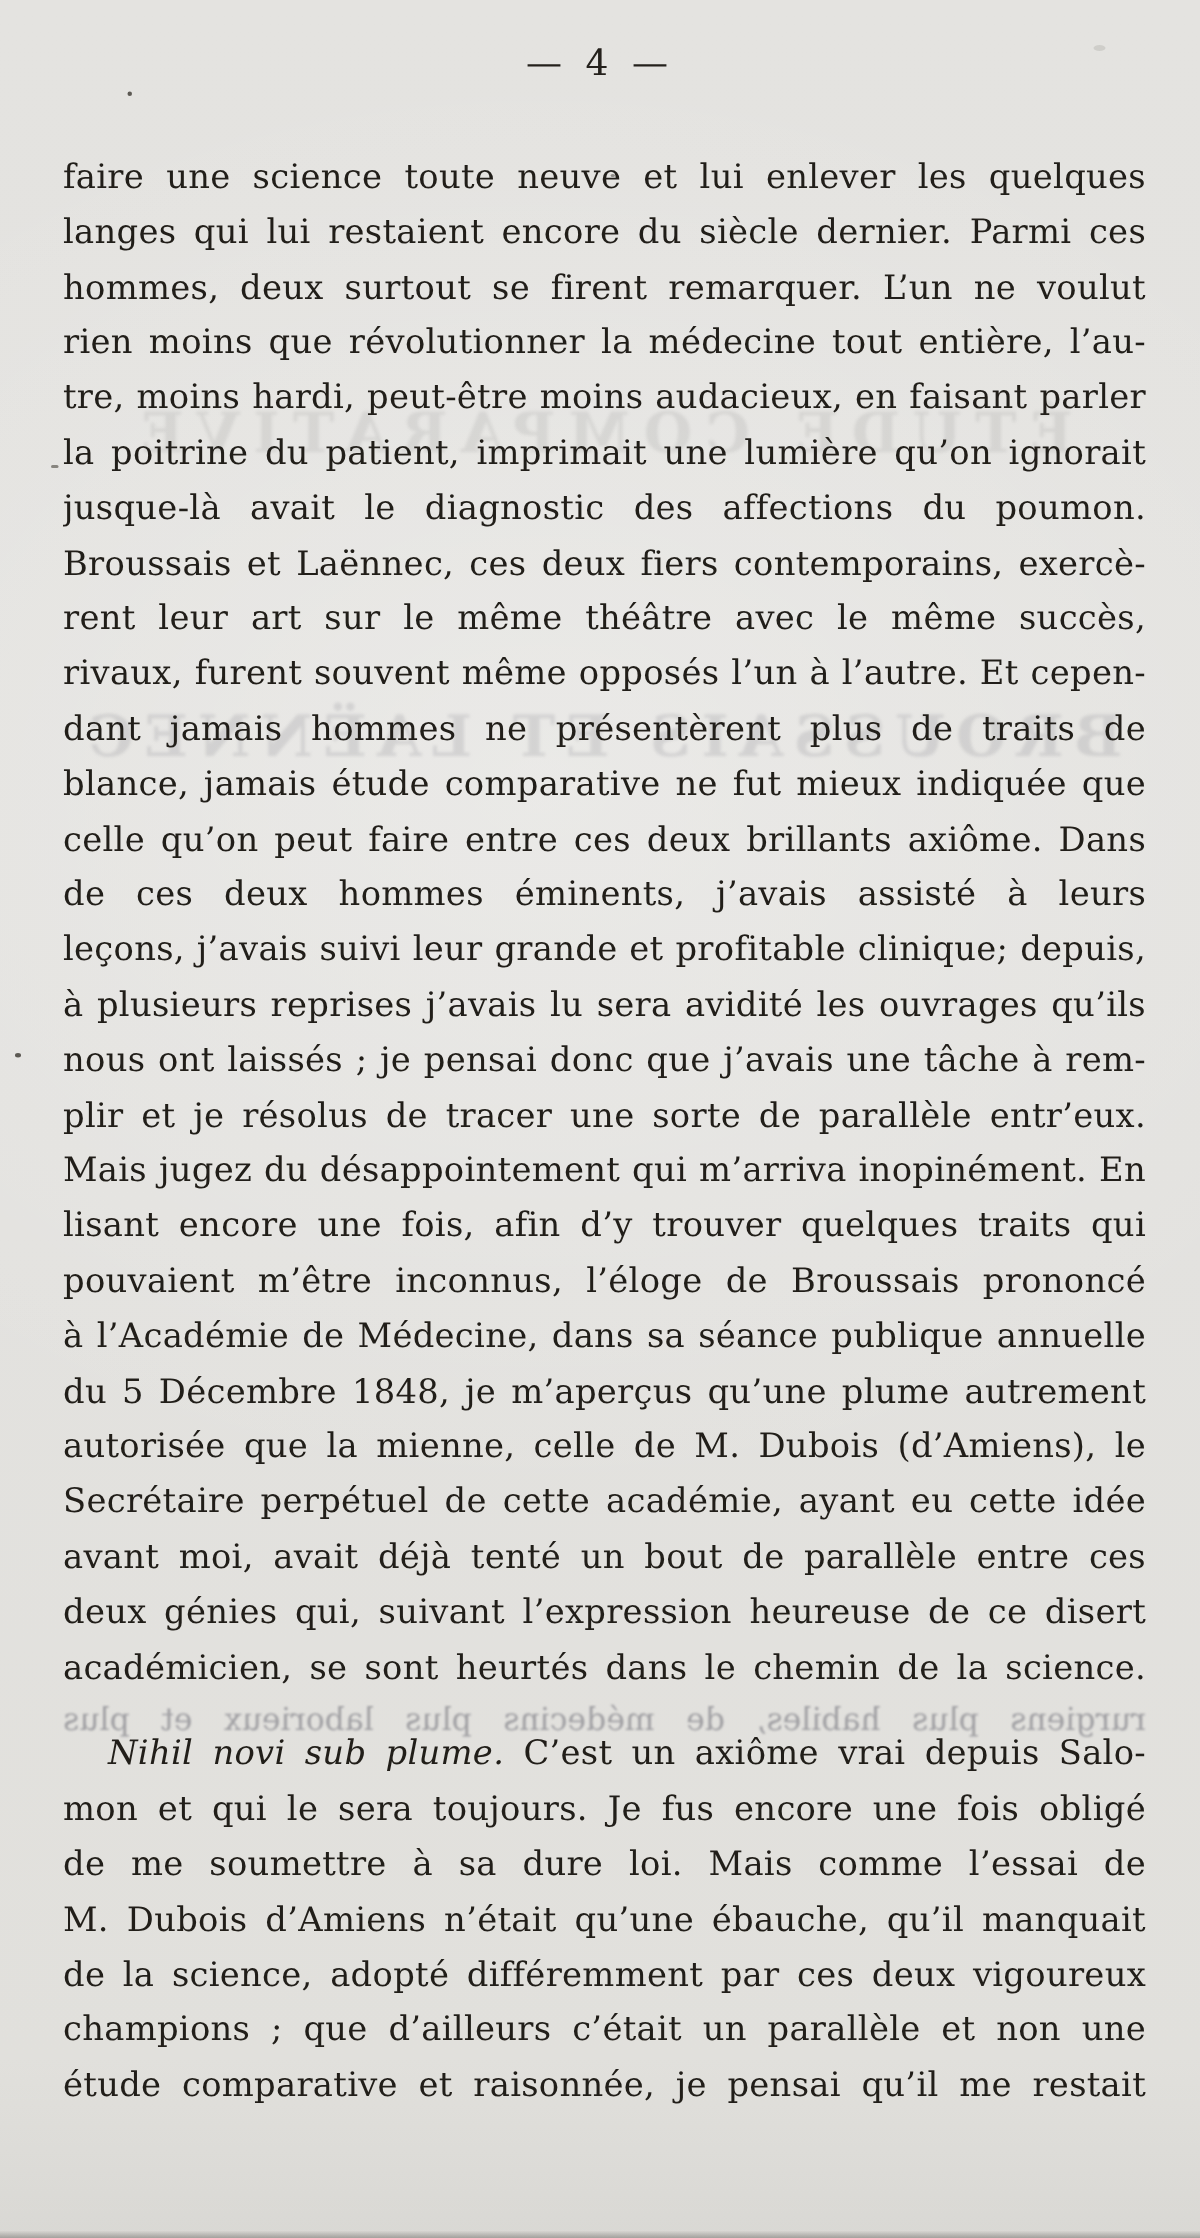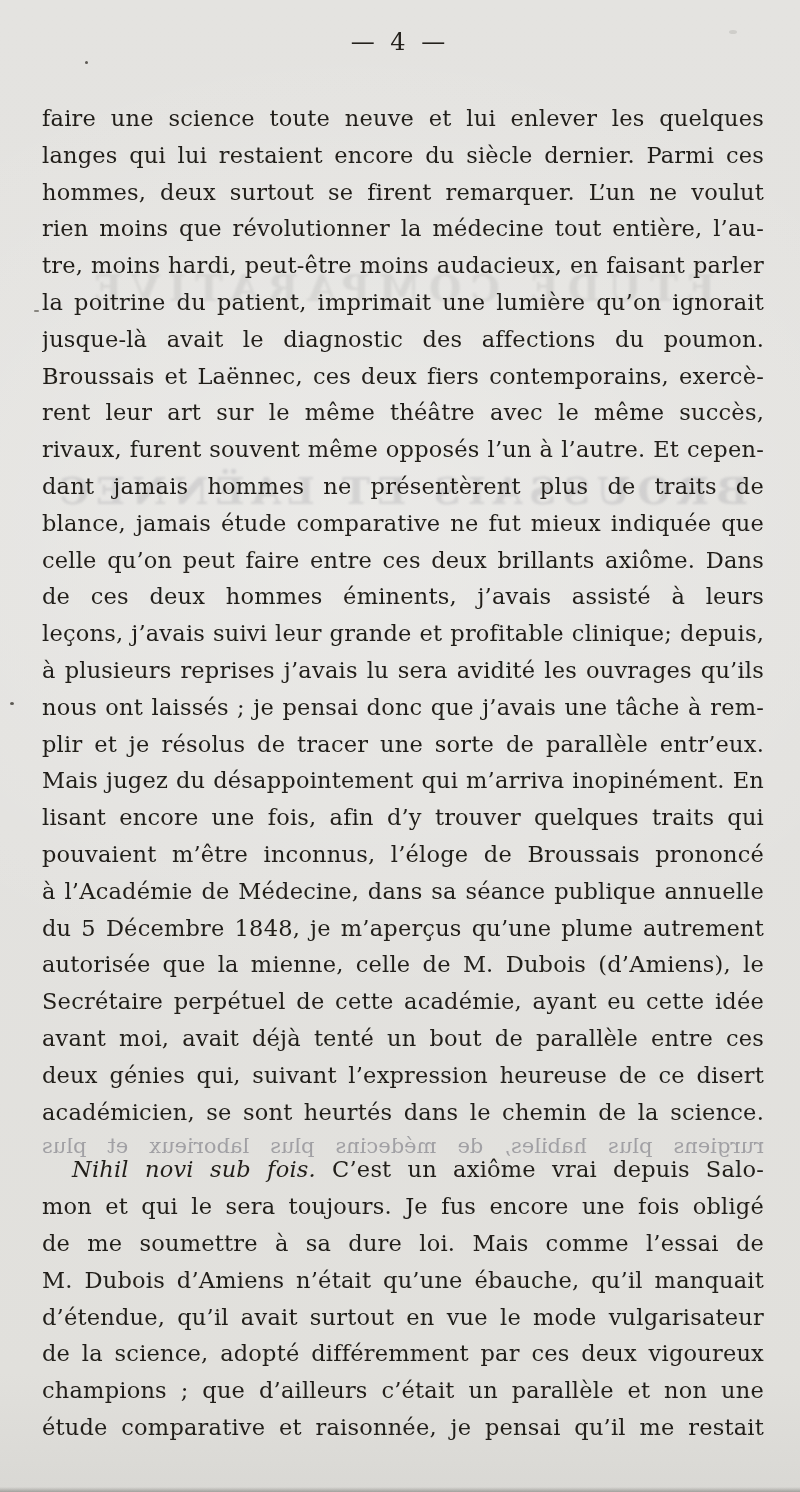--- a/index.html
+++ b/index.html
@@ -105,28 +105,27 @@
         <div class="line">du 5 Décembre 1848, je m’aperçus qu’une plume autrement</div>
         <div class="line">autorisée que la mienne, celle de M. Dubois (d’Amiens), le</div>
         <div class="line">Secrétaire perpétuel de cette académie, ayant eu cette idée</div>
         <div class="line">avant moi, avait déjà tenté un bout de parallèle entre ces</div>
         <div class="line">deux génies qui, suivant l’expression heureuse de ce disert</div>
         <div class="line">académicien, se sont heurtés dans le chemin de la science.</div>
       </div>
 
     <div class="paragraph p2">
       <div class="line indent">
-        <span class="lead-italic">Nihil novi sub fois.</span>
+        <span class="lead-italic">Nihil novi sub plume.</span>
         <span>C’est un axiôme vrai depuis Salo-</span>
       </div>
       <div>
           <div class="line">mon et qui le sera toujours. Je fus encore une fois obligé</div>
           <div class="line">de me soumettre à sa dure loi. Mais comme l’essai de</div>
           <div class="line">M. Dubois d’Amiens n’était qu’une ébauche, qu’il manquait</div>
-          <div class="line">d’étendue, qu’il avait surtout en vue le mode vulgarisateur</div>
           <div class="line">de la science, adopté différemment par ces deux vigoureux</div>
           <div class="line">champions ; que d’ailleurs c’était un parallèle et non une</div>
           <div class="line">étude comparative et raisonnée, je pensai qu’il me restait</div>
         </div>
     </div>
   </div>
 
   <div class="speck speck1"></div>
   <div class="speck speck2"></div>
   <div class="speck speck3"></div>

